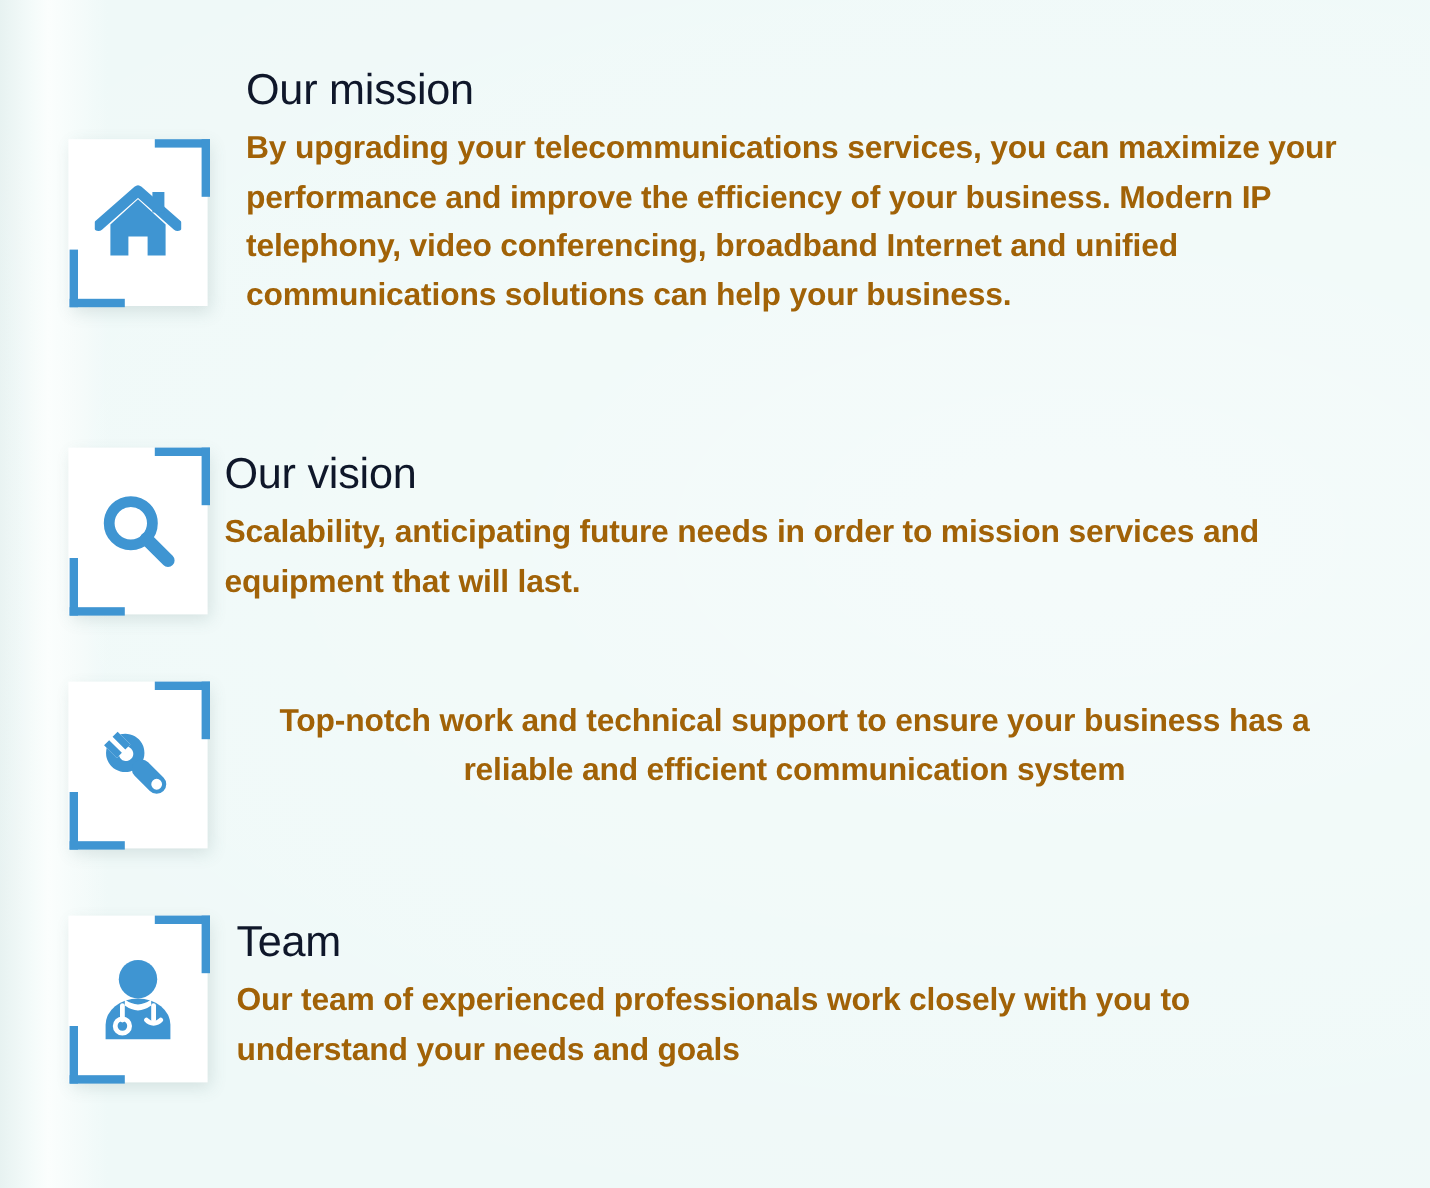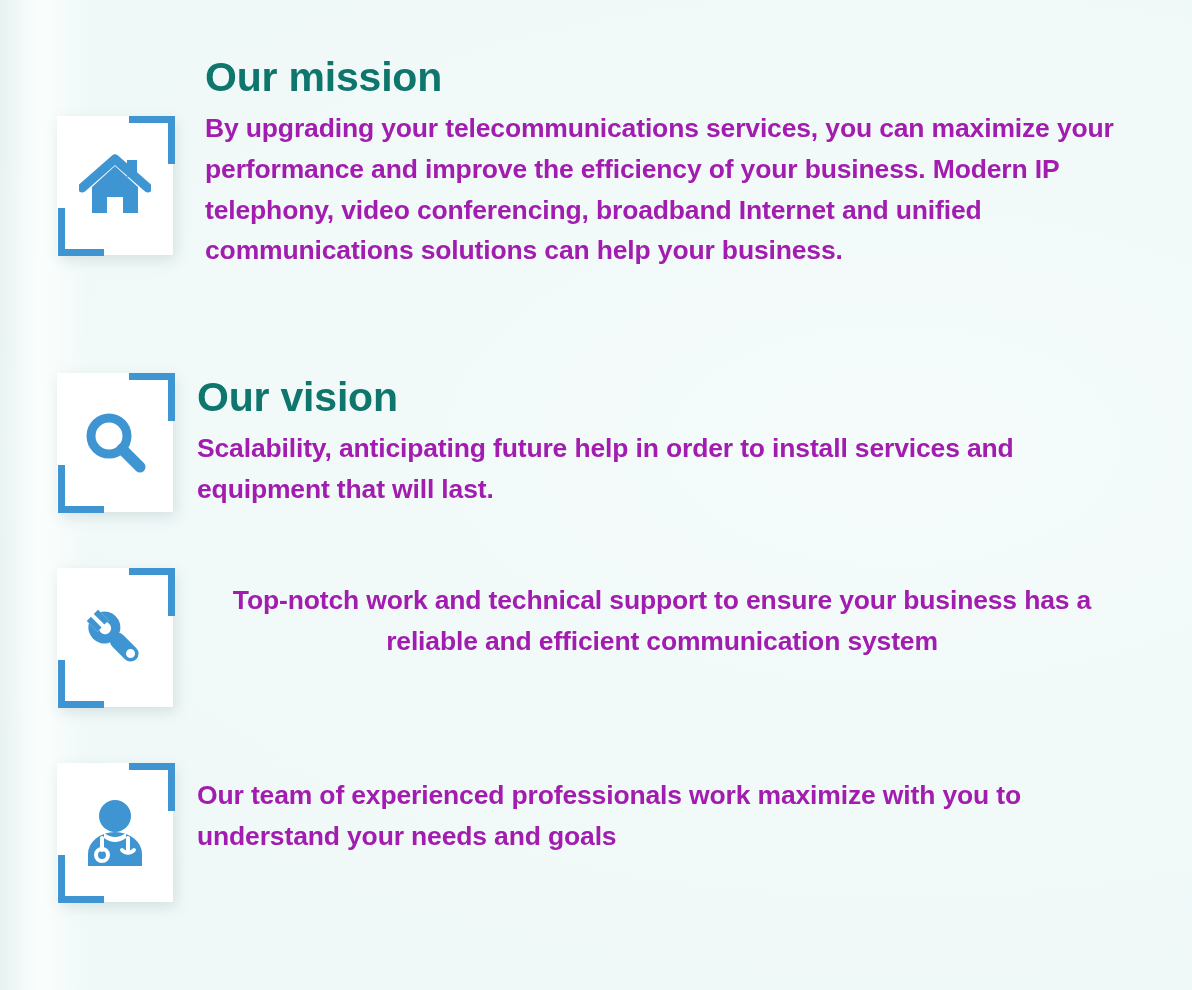--- a/index.html
+++ b/index.html
@@ -93,42 +93,42 @@
     display:flex;
     align-items:center;
     justify-content:center;
   }
   .icon-glyph svg { display:block; }
 
   
   .text-block { position:absolute; }
 
   .feature-title {
-    font-size:41px;
-    font-weight:bold;
-    color:#0f766e;
+    font-size:36px;
+    font-weight:normal;
+    color:#0f172a;
     letter-spacing:-0.2px;
     line-height:1.06;
     white-space:nowrap;
   }
   .feature-desc {
     font-size:26.5px;
     font-weight:bold;
-    color:#a21caf;
+    color:#a16207;
     line-height:1.53;
     letter-spacing:-0.15px;
   }
 
   
   #row-mission   .icon-card-wrap { left:57px;  top:116px; }
   #row-mission   .text-block     { left:205px; top:56px;  width:930px; }
   #row-mission   .feature-desc   { margin-top:9px; }
 
   #row-vision    .icon-card-wrap { left:57px;  top:373px; }
-  #row-vision    .text-block     { left:197px; top:376px; width:930px; }
+  #row-vision    .text-block     { left:187px; top:376px; width:930px; }
   #row-vision    .feature-desc   { margin-top:9px; }
 
   #row-work      .icon-card-wrap { left:57px;  top:568px; }
   #row-work      .text-block     { left:197px; top:571px; width:930px; }
   #row-work      .feature-desc   { margin-top:9px;text-align:center; }
 
   #row-team      .icon-card-wrap { left:57px;  top:763px; }
   #row-team      .text-block     { left:197px; top:766px; width:930px; }
   #row-team      .feature-desc   { margin-top:9px; }
 </style>
@@ -173,21 +173,21 @@
       <div class="icon-glyph">
         <svg width="66" height="66" viewBox="0 0 66 66" aria-hidden="true">
           <circle cx="27" cy="26" r="18" fill="none" stroke="#3f95d2" stroke-width="9"></circle>
           <path d="M40 39 L58 57" stroke="#3f95d2" stroke-width="11" stroke-linecap="round"></path>
         </svg>
       </div>
     </div>
 
     <div class="text-block">
       <h2 class="feature-title">Our vision</h2>
-      <p class="feature-desc">Scalability, anticipating future help in order to install services and equipment that will last.</p>
+      <p class="feature-desc">Scalability, anticipating future needs in order to mission services and equipment that will last.</p>
     </div>
   </section>
 
   <section class="feature-row" id="row-work">
 
     <div class="icon-card-wrap">
       <div class="icon-card"></div>
       <div class="bracket-tr"></div>
       <div class="bracket-bl"></div>
       <div class="icon-glyph">
@@ -227,17 +227,18 @@
 
           <path d="M20 40 L20 52" stroke="#ffffff" stroke-width="4" fill="none" stroke-linecap="round"></path>
           <path d="M46 40 L46 52" stroke="#ffffff" stroke-width="4" fill="none" stroke-linecap="round"></path>
           <circle cx="20" cy="57" r="6" fill="none" stroke="#ffffff" stroke-width="4"></circle>
           <path d="M40 52 a8 8 0 0 0 12 0" fill="none" stroke="#ffffff" stroke-width="4" stroke-linecap="round"></path>
         </svg>
       </div>
     </div>
 
     <div class="text-block">
-      <p class="feature-desc">Our team of experienced professionals work maximize with you to understand your needs and goals</p>
+      <h2 class="feature-title">Team</h2>
+      <p class="feature-desc">Our team of experienced professionals work closely with you to understand your needs and goals</p>
     </div>
   </section>
 
 </div>
 
 </body></html>

